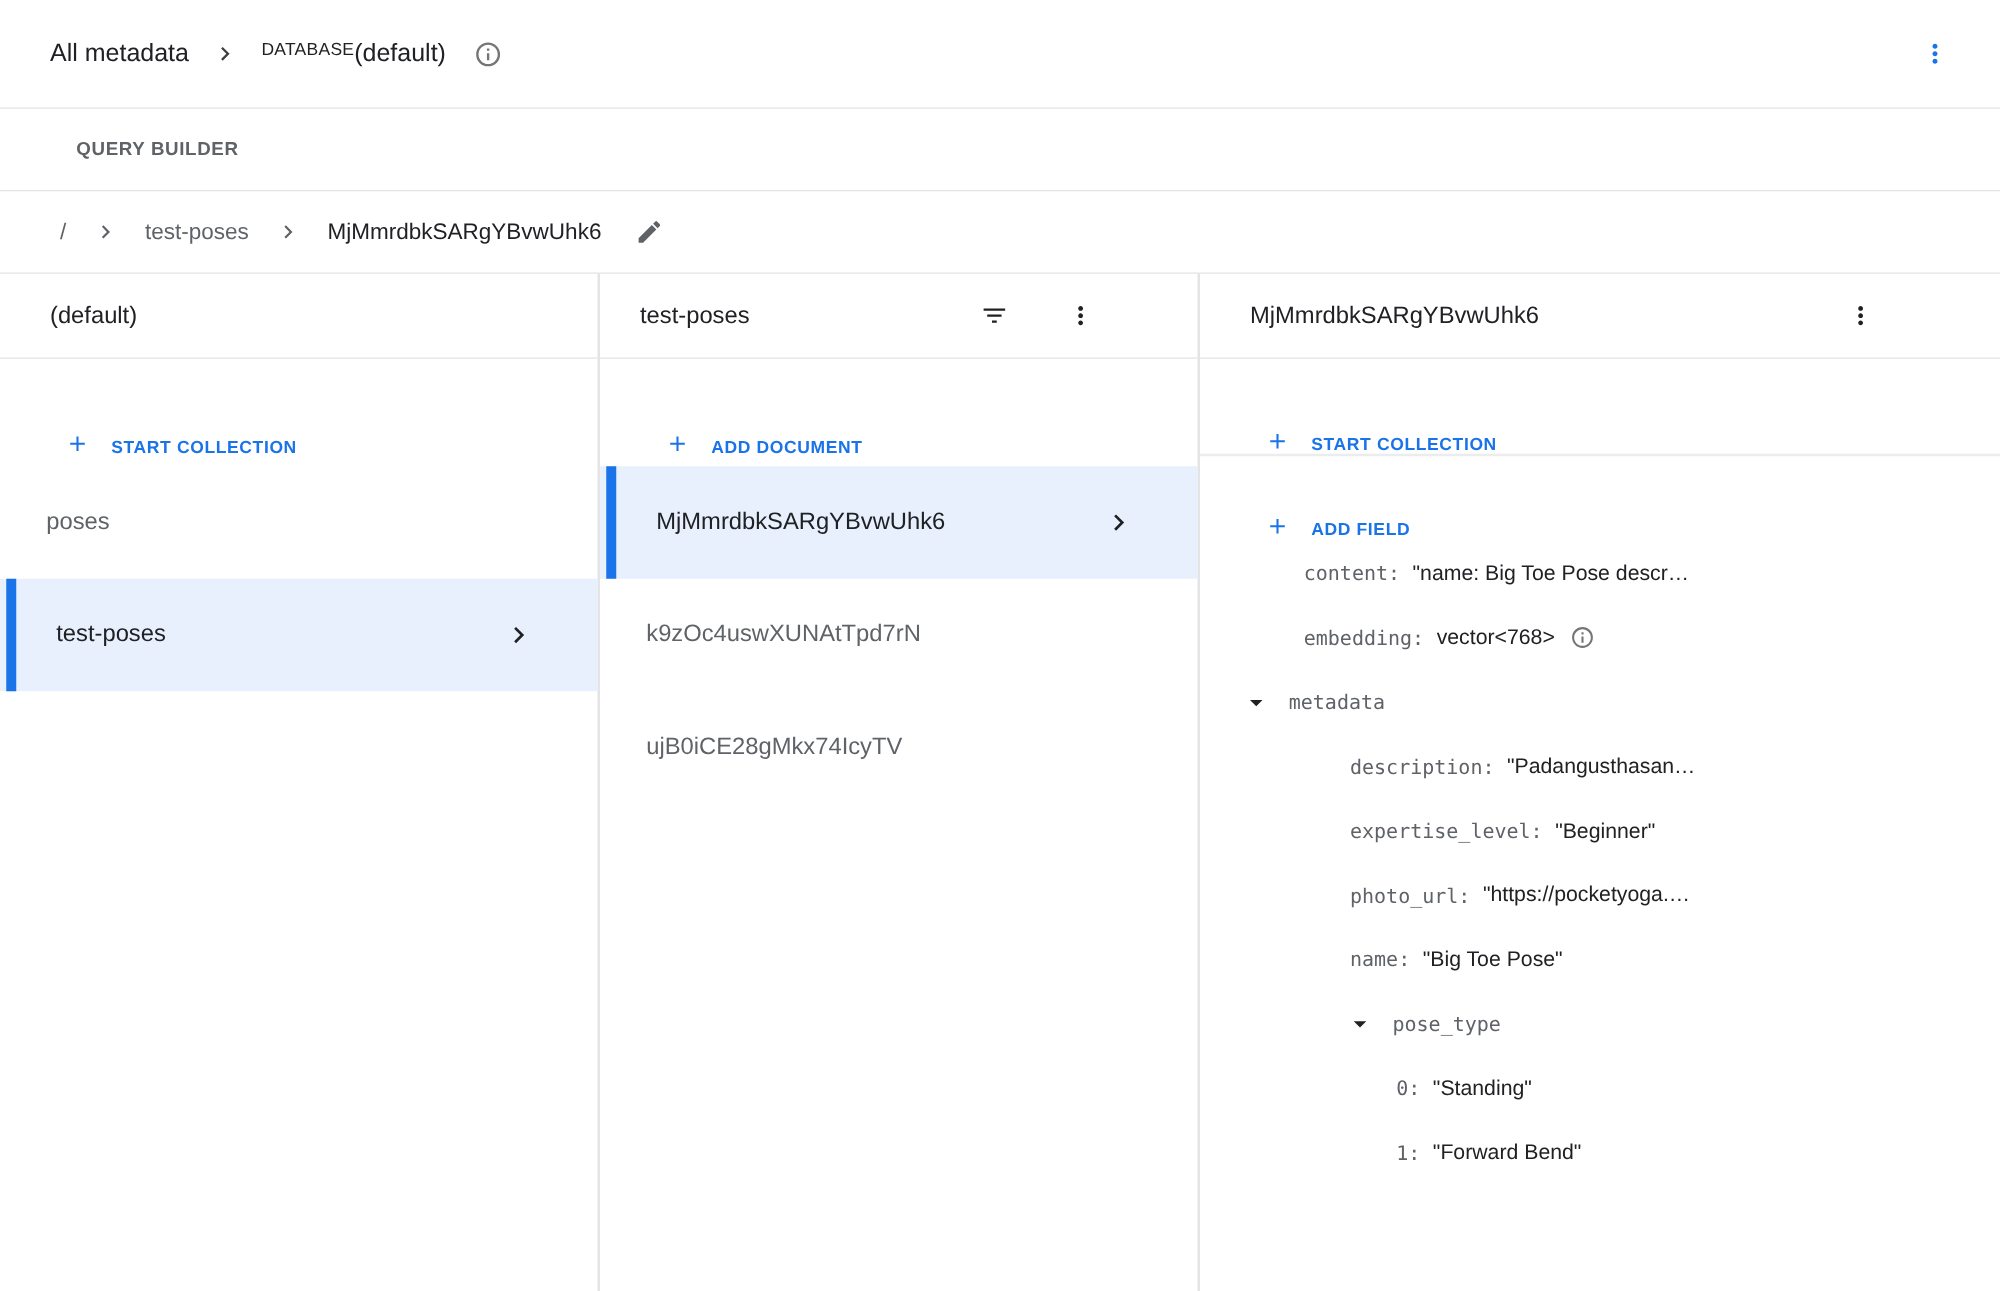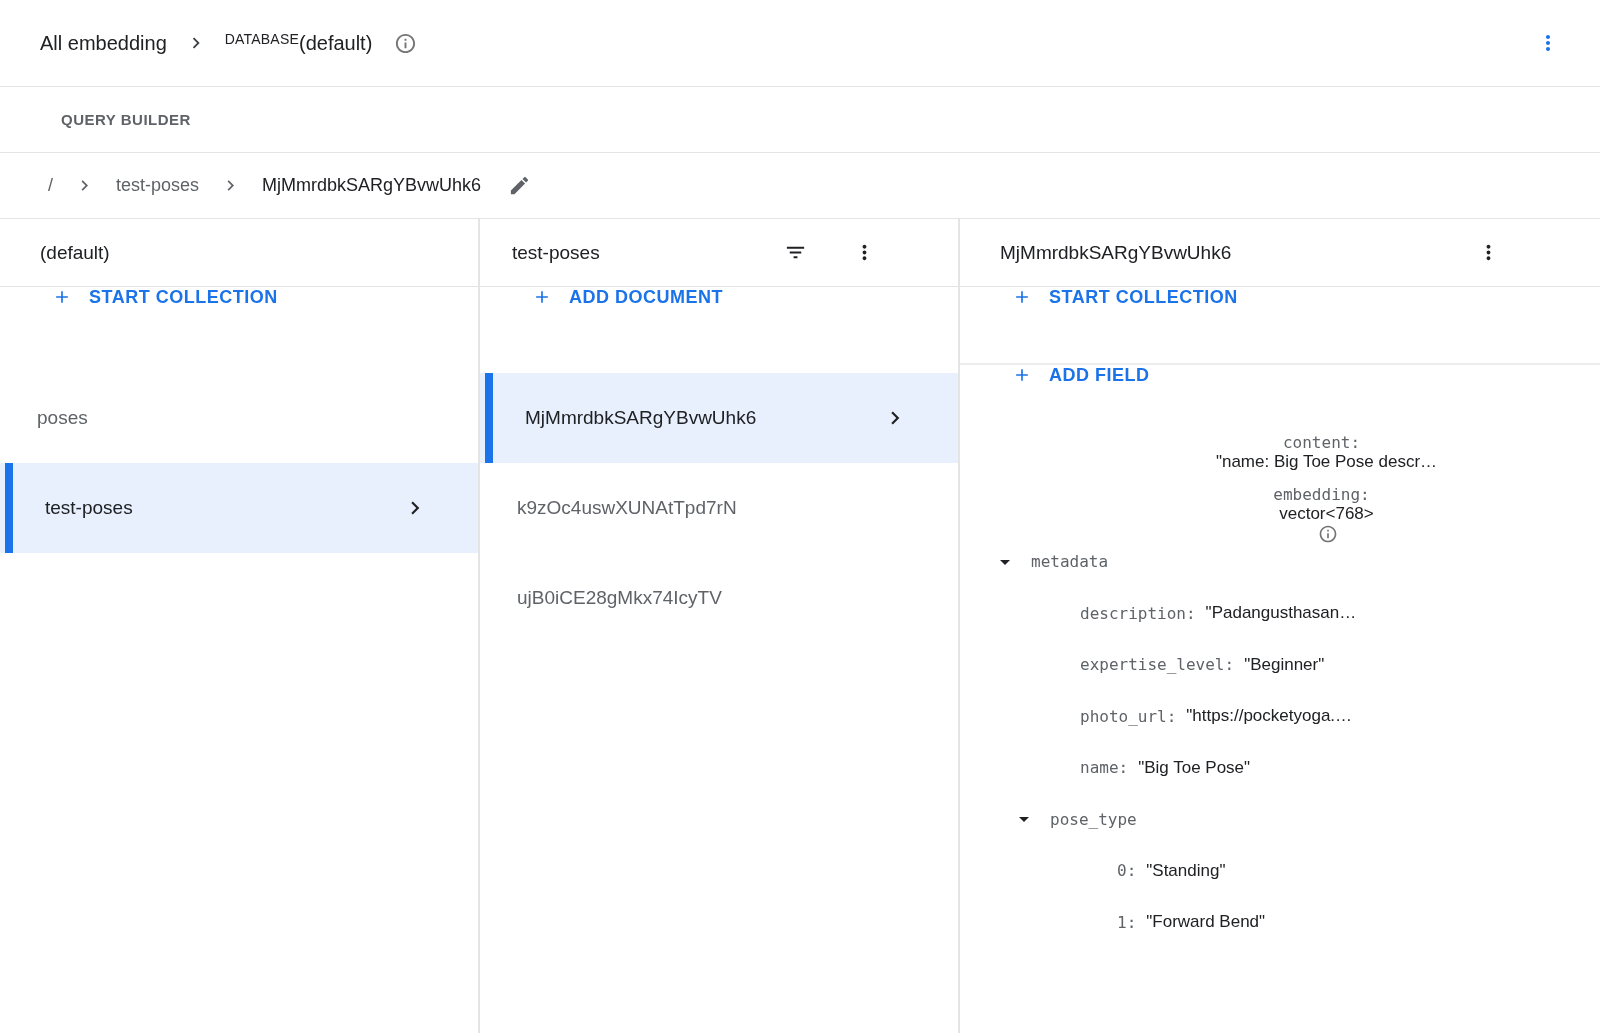--- a/index.html
+++ b/index.html
@@ -65,23 +65,23 @@
   }
   .col-left  .col-header { padding-left: 40px; }
   .col-mid   .col-header { padding-left: 32px; }
   .col-right .col-header { padding-left: 40px; }
   .hdr-icons { margin-left: auto; display: flex; align-items: center; gap: 46px; margin-right: 82px; }
   .hdr-kebab-right { margin-left: auto; margin-right: 100px; }
   .icon-btn { cursor: pointer; }
 
   
   .panel-action {
-    height: 78px; display: flex; align-items: flex-start; gap: 17px;
+    height: 78px; display: flex; align-items: flex-end; gap: 17px;
     padding-left: 52px; color: #1a73e8;
-    font-size: 18px; font-weight: bold; letter-spacing: 0.5px;
+    font-size: 14px; font-weight: bold; letter-spacing: 0.5px;
     cursor: pointer;
   }
   .panel-action.bordered { border-bottom: 2px solid #ececec; }
   .panel-action.second { height: 66px; }
 
   
   .panel-list { margin-top: 8px; }
   .list-row {
     height: 90px; display: flex; align-items: center;
     padding-left: 37px; font-size: 19px; color: #5f6368;
@@ -97,33 +97,33 @@
   .row-chevron { margin-left: auto; margin-right: 50px; }
 
   
   .fields { padding-top: 2px; }
   .field-row { height: 51.5px; display: flex; align-items: center; }
   .fname {
     font-family: "DejaVu Sans Mono", monospace;
     font-size: 16px; color: #5f6368; white-space: pre;
   }
   .fvalue { margin-left: 10px; font-size: 17px; color: #202124; white-space: pre; }
-  .ind0 { padding-left: 83px; flex-direction: column; }
+  .ind0 { padding-left: 83px; }
   .ind1 { padding-left: 120px; }
   .ind2 { padding-left: 157px; }
   .map0 { padding-left: 33px; }
-  .map1 { padding-left: 52px; }
+  .map1 { padding-left: 100px; margin-left: 16px; }
   .tri { margin-right: 14px; cursor: pointer; }
   .f-info { margin-left: 12px; cursor: pointer; }
 </style>
 </head>
 <body>
 
 <div class="topbar">
-  <span class="tb-all">All embedding</span>
+  <span class="tb-all">All metadata</span>
   <span class="tb-chev">
     <svg width="22" height="22" viewBox="0 0 24 24">
         <path d="M8.59 16.59L13.17 12 8.59 7.41 10 6l6 6-6 6z" fill="#3c4043"></path>
       </svg>
   </span>
   <span class="db-stack">
     <span class="db-label">DATABASE</span>
     <span class="db-name">(default)</span>
   </span>
   <span class="tb-info">

